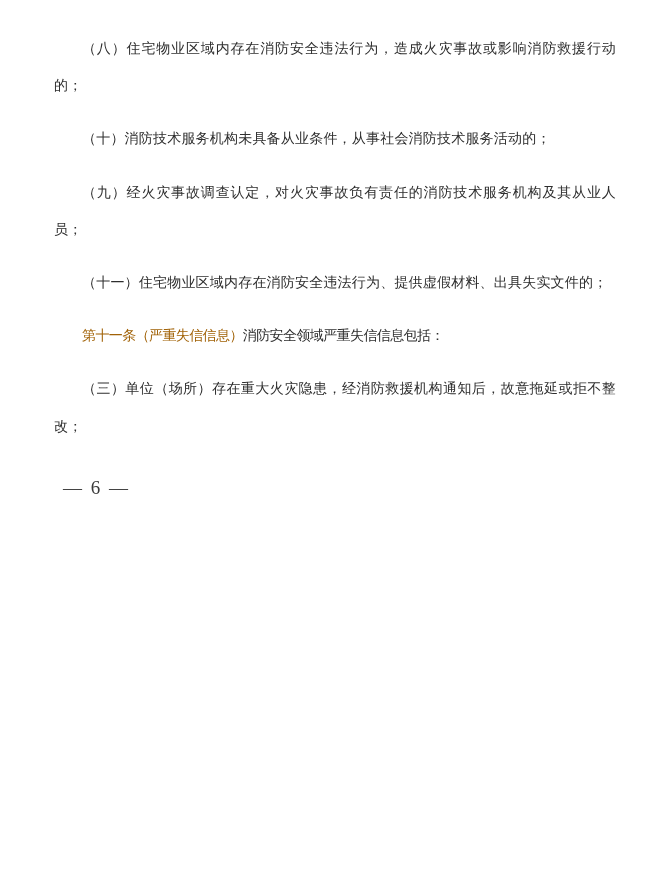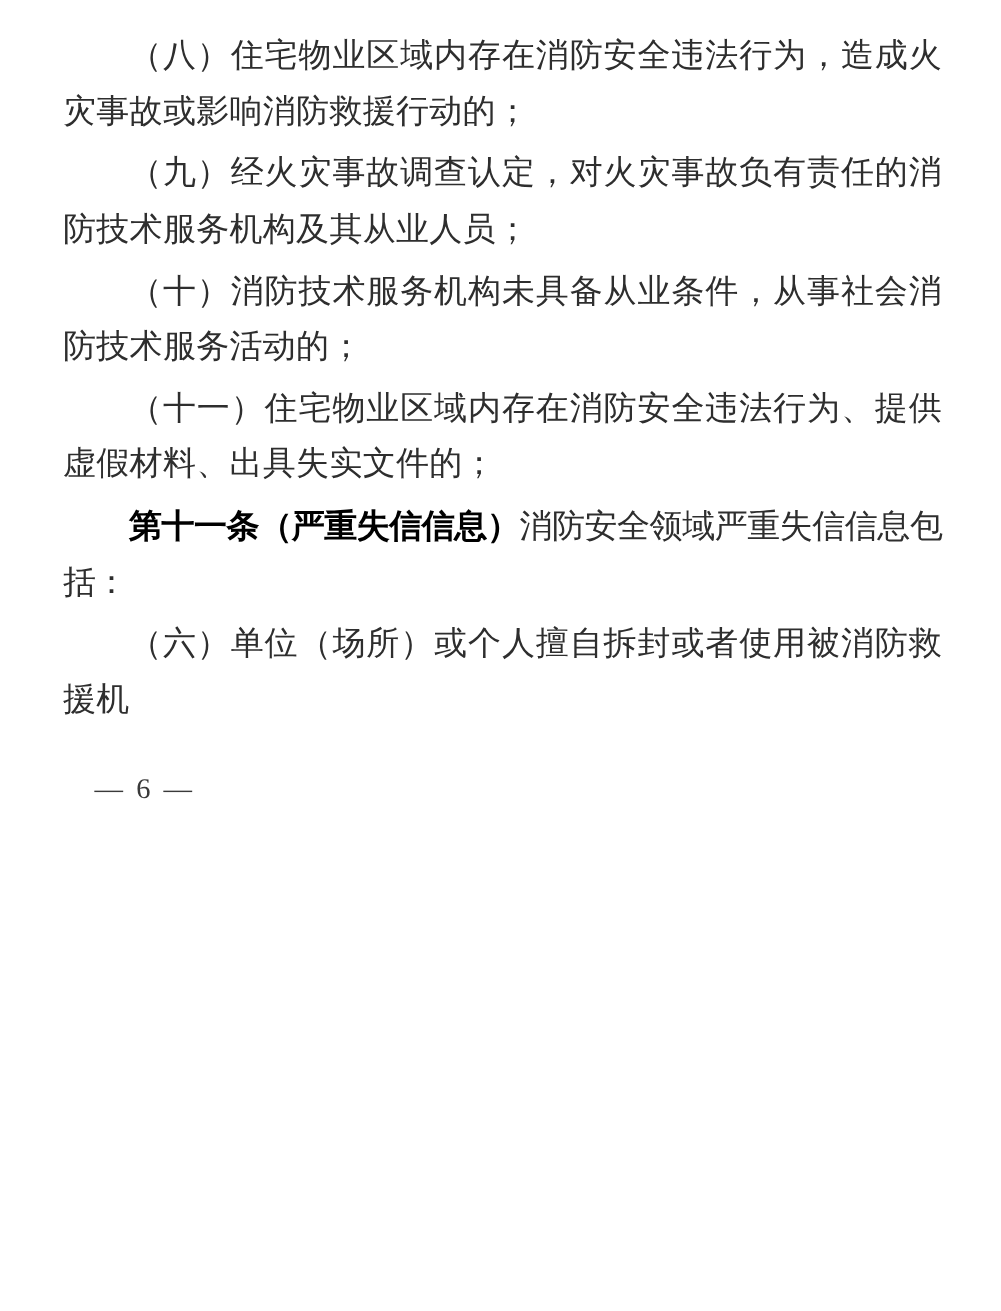--- a/index.html
+++ b/index.html
@@ -15,49 +15,49 @@
   }
   .doc-page {
     box-sizing: border-box;
     width: 667px;
     height: 874px;
     padding: 14px 35px 0 38px;
     background: #ffffff;
     color: #2e2e2e;
   }
   .doc-body p.para {
-    margin: 4px;
-    font-size: 22px;
+    margin: 16px;
+    font-size: 14px;
     line-height: 37.2px;
     text-indent: 2em;
     text-align: justify;
     letter-spacing: 0.2px;
     word-break: break-all;
     color: #2e2e2e;
   }
   .doc-body p.para.article-head {
     letter-spacing: -0.6px;
   }
   .doc-body p.para strong {
-    font-weight: bold;
-    color: #000000;
+    font-weight: normal;
+    color: #a16207;
   }
   .page-footer {
     margin: 32px 0 0 25px;
     font-size: 19px;
     letter-spacing: 2px;
     color: #3a3a3a;
   }
 </style>
 </head>
 <body>
 
 <div class="doc-page">
   <div class="doc-body">
       <p class="para">（八）住宅物业区域内存在消防安全违法行为，造成火灾事故或影响消防救援行动的；</p>
+      <p class="para">（十）消防技术服务机构未具备从业条件，从事社会消防技术服务活动的；</p>
       <p class="para">（九）经火灾事故调查认定，对火灾事故负有责任的消防技术服务机构及其从业人员；</p>
-      <p class="para">（十）消防技术服务机构未具备从业条件，从事社会消防技术服务活动的；</p>
       <p class="para">（十一）住宅物业区域内存在消防安全违法行为、提供虚假材料、出具失实文件的；</p>
       <p class="para article-head"><strong>第十一条（严重失信信息）</strong>消防安全领域严重失信信息包括：</p>
-      <p class="para">（六）单位（场所）或个人擅自拆封或者使用被消防救援机</p>
+      <p class="para">（三）单位（场所）存在重大火灾隐患，经消防救援机构通知后，故意拖延或拒不整改；</p>
     </div>
   <div class="page-footer">— 6 —</div>
 </div>
 
 </body></html>

